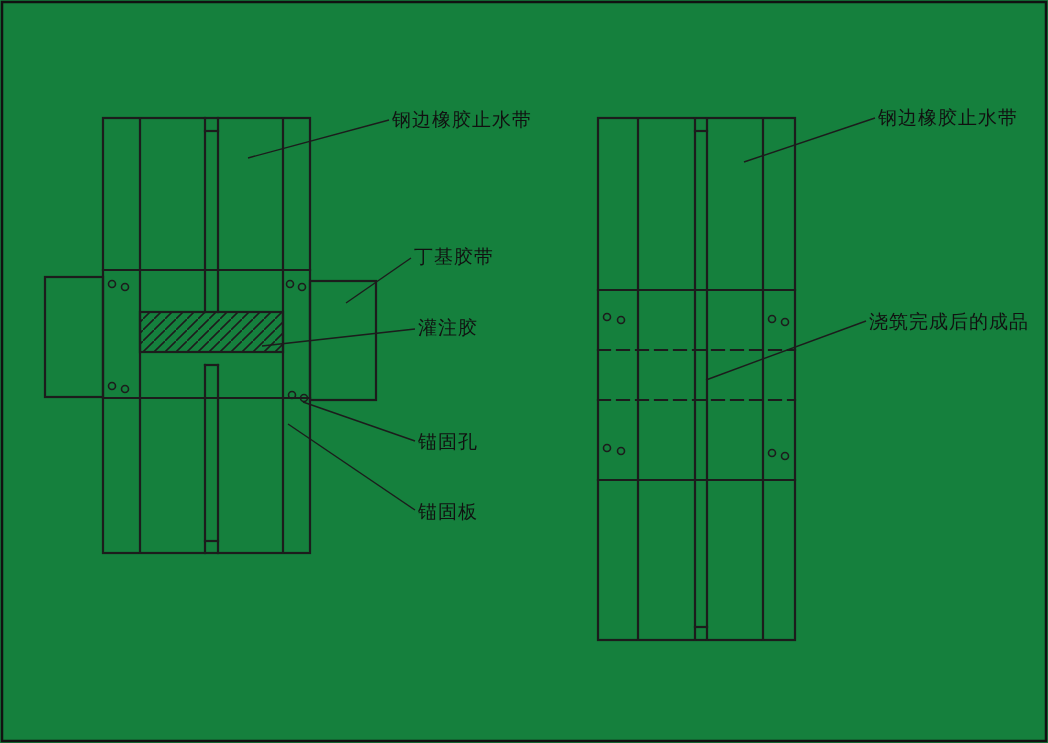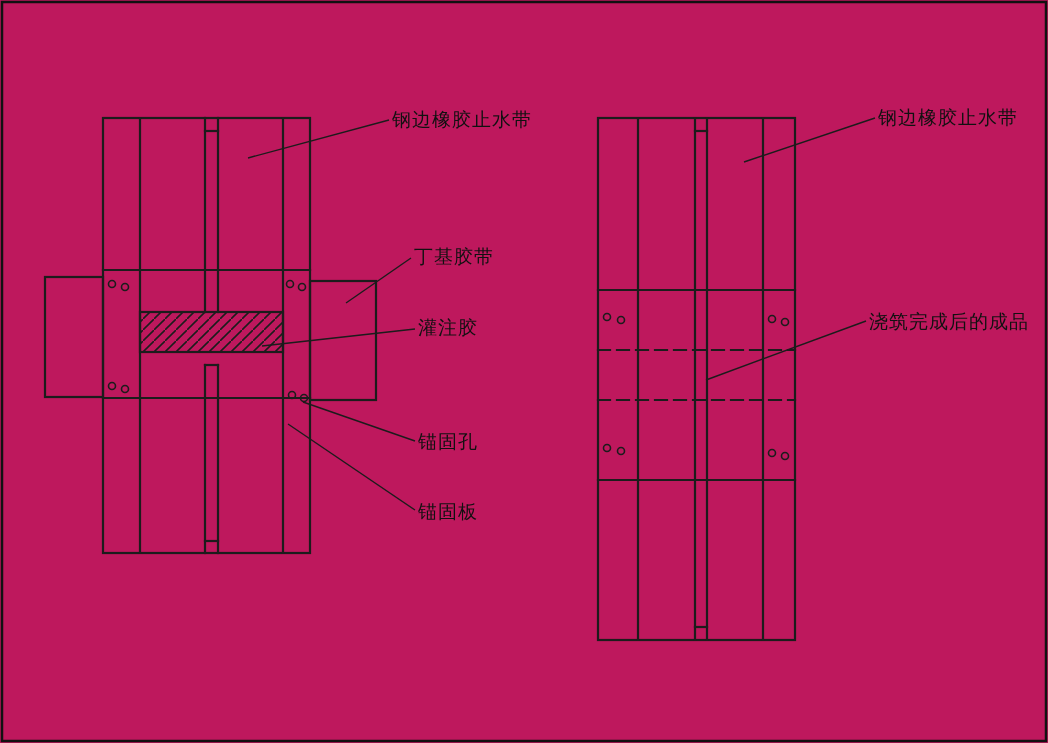--- a/index.html
+++ b/index.html
@@ -4,21 +4,21 @@
 <style>
   html, body {
     margin: 0;
     padding: 0;
     background: #ffffff;
   }
   .page {
     position: relative;
     width: 1048px;
     height: 743px;
-    background: #be185d;
+    background: #15803d;
     overflow: hidden;
   }
   svg { display: block; }
   .ink {
     stroke: #1c1c1c;
     fill: none;
     stroke-width: 2.2;
     stroke-linecap: square;
   }
   .leader {

